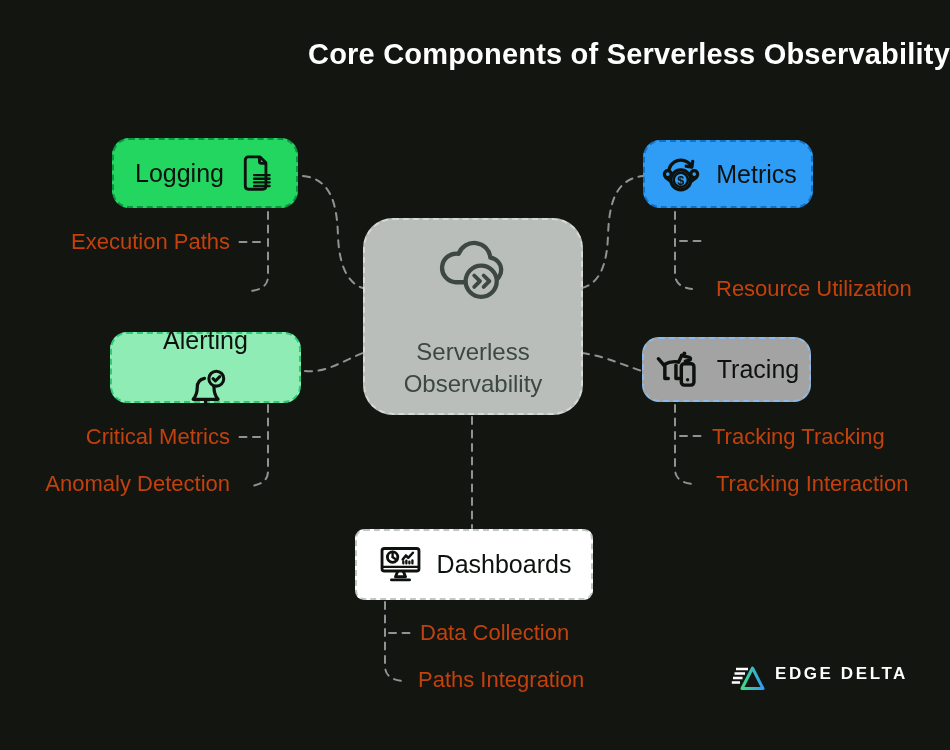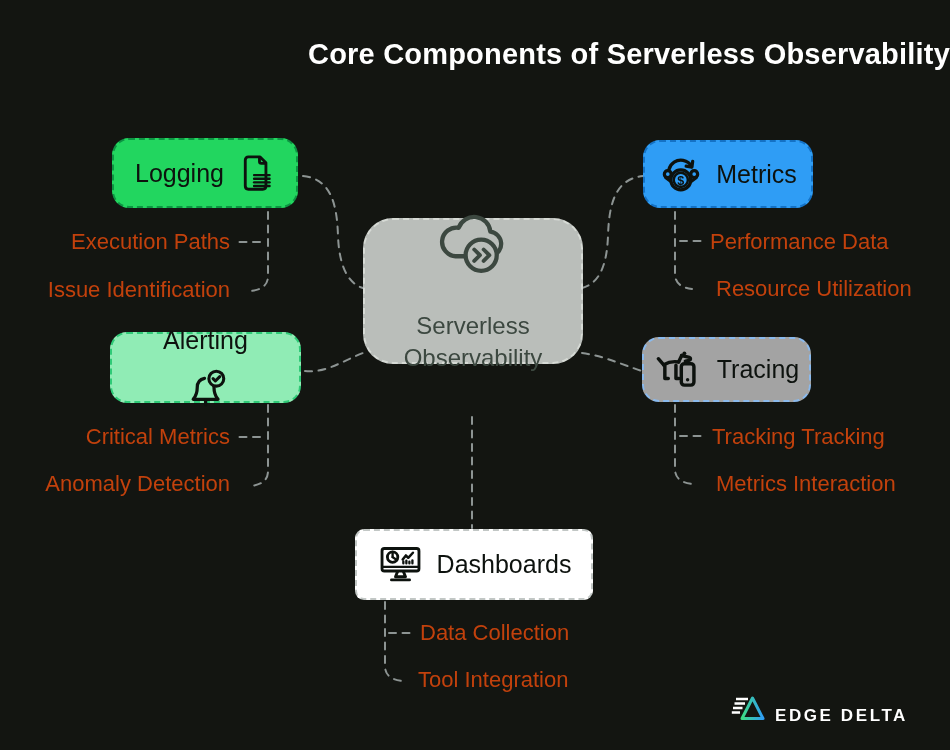--- a/index.html
+++ b/index.html
@@ -32,21 +32,21 @@
   .pill .icon svg{display:block;}
 
   #node-logging{left:112px;top:138px;width:186px;height:70px;}
   #node-metrics{left:643px;top:140px;width:170px;height:68px;}
   #node-alerting{left:110px;top:332px;width:191px;height:71px;flex-direction:column;}
   #node-tracing{left:642px;top:337px;width:169px;height:65px;}
   #node-dashboards{left:355px;top:529px;width:238px;height:71px;border-radius:9px;}
 
   #node-central{
     position:absolute;box-sizing:border-box;
-    left:363px;top:218px;width:220px;height:146px;
+    left:363px;top:218px;width:220px;height:197px;
     background:#babeba;border:2px dashed #d6dad5;border-radius:30px;
     display:flex;flex-direction:column;align-items:center;justify-content:center;gap:24px;
   }
   .center-label{
     color:#3c4840;font-size:24px;font-weight:500;
     text-align:center;line-height:1.32;width:180px;
   }
 
   .leaf{
     position:absolute;color:#c2410c;font-size:22px;
@@ -57,22 +57,22 @@
   #leaf-critical-metrics{right:720px;top:425px;}
   #leaf-anomaly-detection{right:720px;top:472px;text-align:center;}
   #leaf-performance-data{left:710px;top:230px;}
   #leaf-resource-utilization{left:716px;top:277px;}
   #leaf-request-tracking{left:712px;top:425px;}
   #leaf-service-interaction{left:716px;top:472px;}
   #leaf-data-collection{left:420px;top:621px;}
   #leaf-tool-integration{left:418px;top:668px;}
 
   .logo{
-    position:absolute;top:694px;right:42px;
-    display:flex;align-items:flex-end;gap:10px;
+    position:absolute;top:664px;right:42px;
+    display:flex;align-items:flex-start;gap:10px;
   }
   .logo-text{color:#ffffff;font-size:17px;font-weight:700;letter-spacing:2.6px;}
 </style>
 </head>
 <body>
 
 <div class="canvas">
 
   <div class="title">Core Components of Serverless Observability</div>
 
@@ -177,29 +177,27 @@
         <path d="M15.3 9.7 L17.2 7.3 L18.6 8.7 L21.4 5.7" stroke-width="1.5"></path>
         <path d="M15.7 12 V10.9 M17.5 12 V10.4 M19.3 12 V11 M21.1 12 V10.2" stroke-width="1.4"></path>
         <path d="M12.3 16.8 L11 20 H17 L15.7 16.8"></path>
         <path d="M8.6 21.9 H19.4"></path>
       </svg>
     </span>
     <span>Dashboards</span>
   </div>
 
   <div id="leaf-execution-paths" class="leaf">Execution Paths</div>
-  <div id="leaf-issue-identification" class="leaf">Issue Identification</div>
-  <div id="leaf-performance-data" class="leaf">Performance Data</div>
   <div id="leaf-resource-utilization" class="leaf">Resource Utilization</div>
   <div id="leaf-critical-metrics" class="leaf">Critical Metrics</div>
   <div id="leaf-anomaly-detection" class="leaf">Anomaly Detection</div>
   <div id="leaf-request-tracking" class="leaf">Tracking Tracking</div>
-  <div id="leaf-service-interaction" class="leaf">Metrics Interaction</div>
+  <div id="leaf-service-interaction" class="leaf">Tracking Interaction</div>
   <div id="leaf-data-collection" class="leaf">Data Collection</div>
-  <div id="leaf-tool-integration" class="leaf">Tool Integration</div>
+  <div id="leaf-tool-integration" class="leaf">Paths Integration</div>
 
   <div class="logo">
     <span>
       <svg width="34" height="28" viewBox="0 0 34 28" fill="none">
         <defs>
           <linearGradient id="edgrad" x1="0" y1="0" x2="1" y2="0">
             <stop offset="0" stop-color="#3ddc84"></stop>
             <stop offset="1" stop-color="#2f9df5"></stop>
           </linearGradient>
         </defs>

